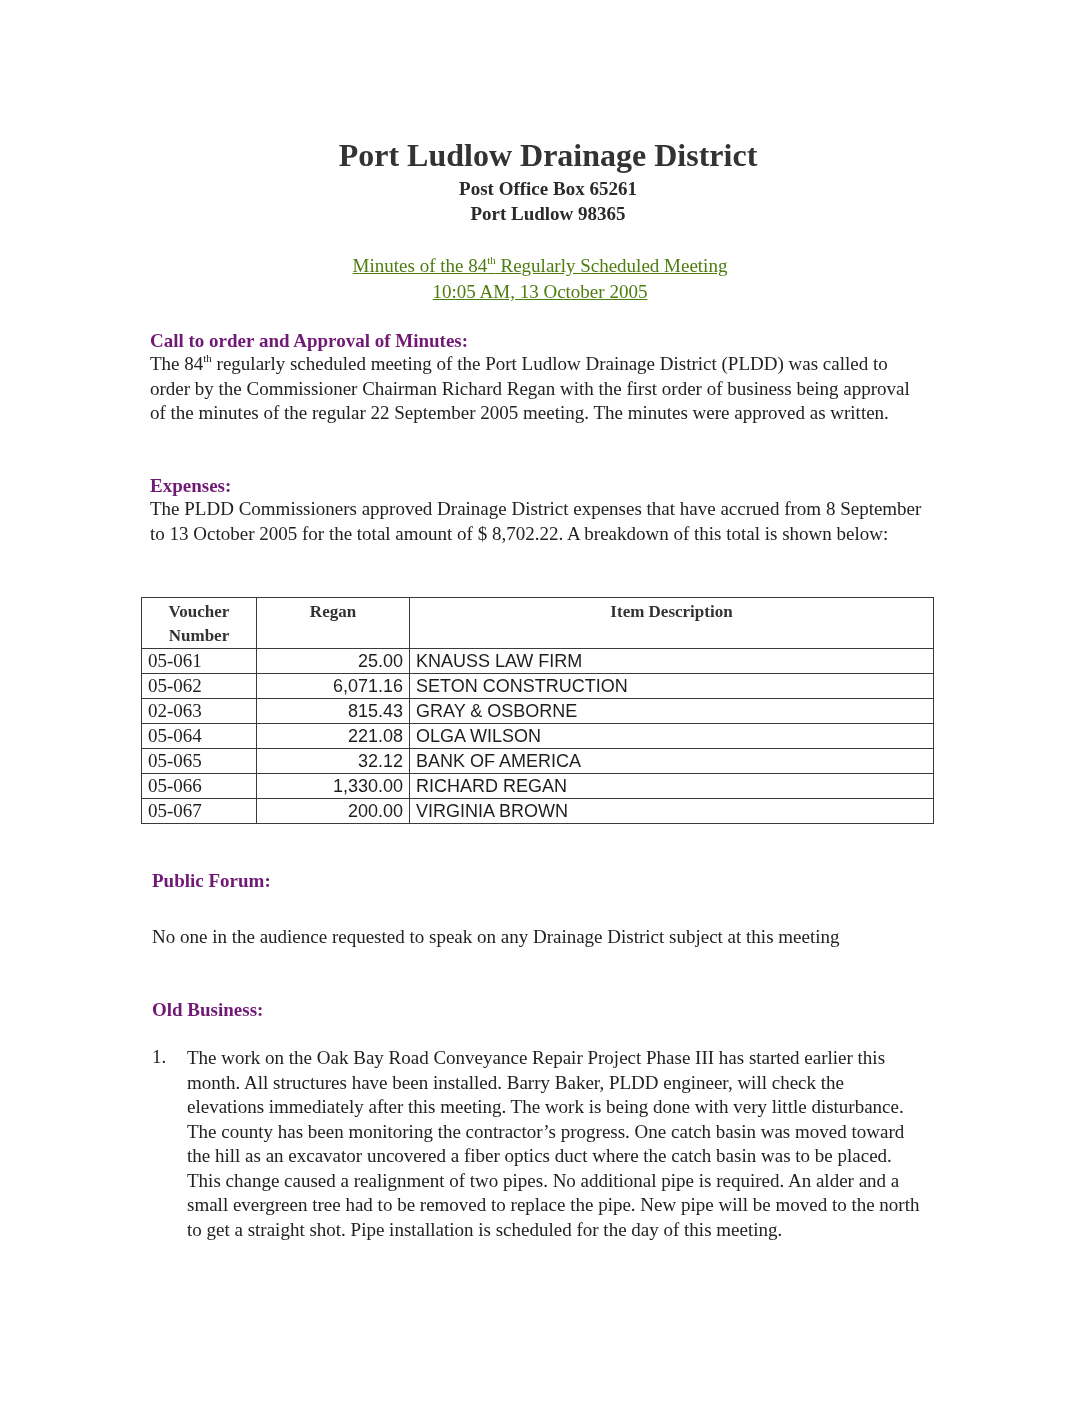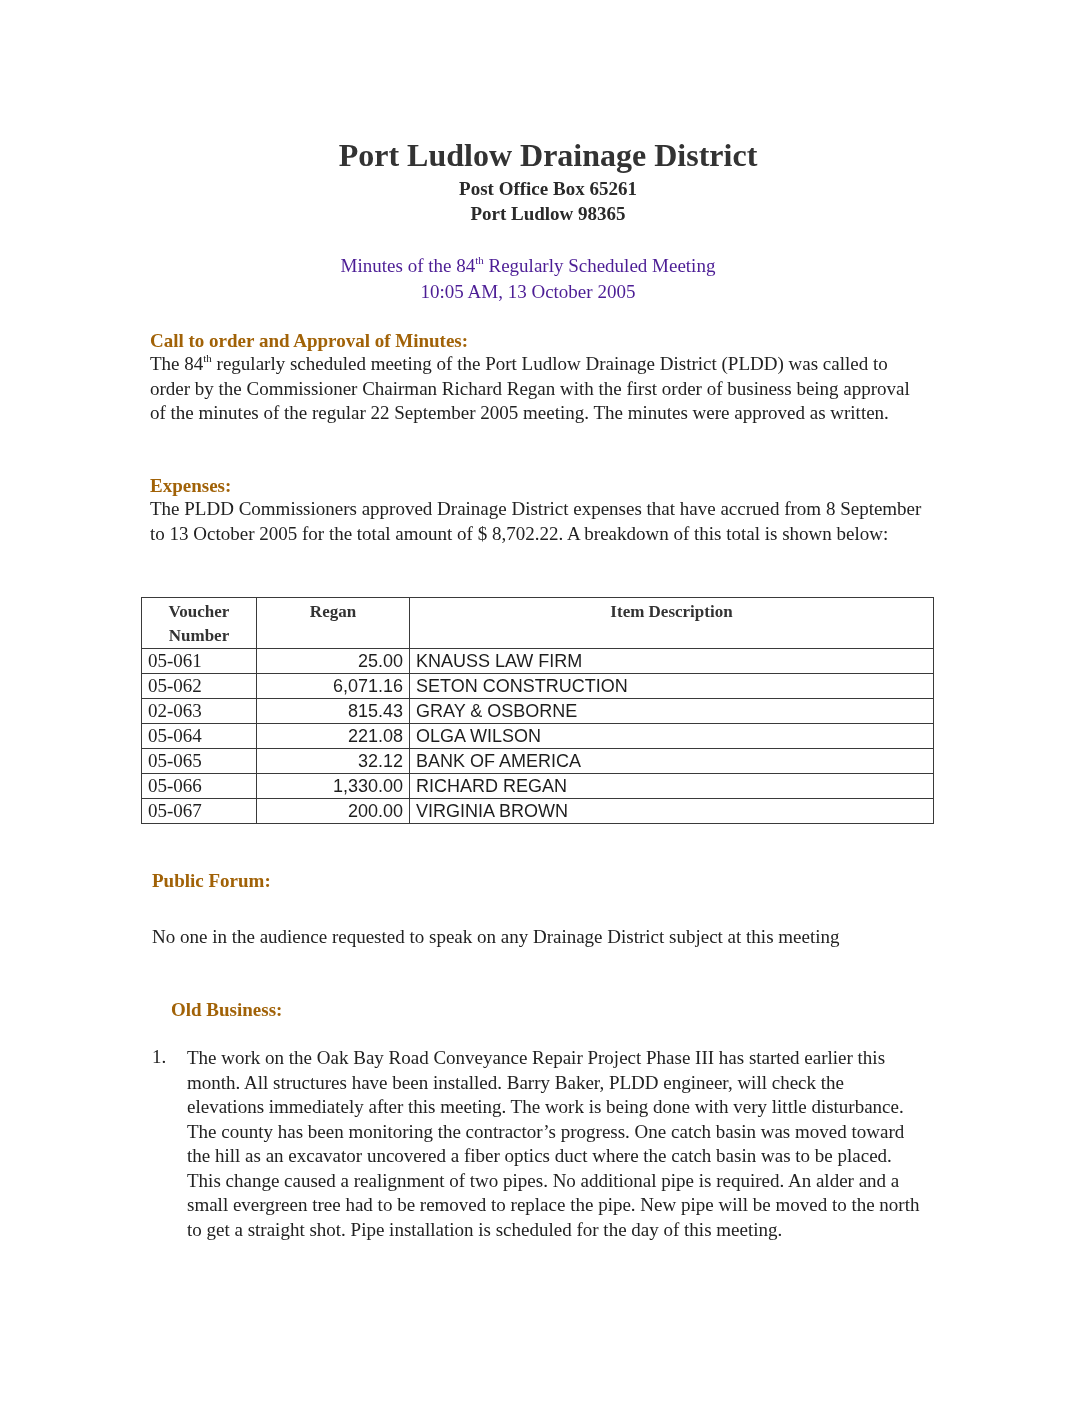--- a/index.html
+++ b/index.html
@@ -11,24 +11,24 @@
   .abs { position: absolute; }
   .title {
     left: 0; width: 1096px; top: 137px; text-align: center;
     font-size: 32px; font-weight: bold; color: #333;
   }
   .sub {
     left: 0; width: 1096px; text-align: center;
     font-size: 19px; font-weight: bold; color: #2a2a2a;
   }
   .meeting {
-    left: 0; width: 1056px; text-align: center; font-size: 19px; color: #4c1d95;
+    left: 12px; width: 1056px; text-align: center; font-size: 19px; color: #4d7c0f; text-decoration: underline;
   }
   sup { font-size: 11px; vertical-align: 8px; line-height: 0; }
-  .heading { font-size: 19px; font-weight: bold; color: #a16207; }
+  .heading { font-size: 19px; font-weight: bold; color: #701a75; }
   .para {
     font-size: 19px; line-height: 24.5px; color: #222; margin: 0;
   }
   table.exp {
     position: absolute; left: 141px; top: 597px; width: 793px;
     border-collapse: collapse;
   }
   table.exp td, table.exp th {
     border: 1.5px solid #3a3a3a; padding: 0 6px; height: 24px;
   }
@@ -109,16 +109,16 @@
       <td class="vn">05-067</td>
       <td class="amt">200.00</td>
       <td class="desc">VIRGINIA BROWN</td>
     </tr>
   </tbody>
 </table>
 
 <div class="abs heading" style="left:152px; top:870px;">Public Forum:</div>
 <p class="abs para" style="left:152px; top:925px; width:720px;">No one in the audience requested to speak on any Drainage District subject at this meeting</p>
 
-<div class="abs heading" style="left:152px; top:999px;margin-left:19px;">Old Business:</div>
+<div class="abs heading" style="left:152px; top:999px;">Old Business:</div>
 
 <div class="list-num" style="left:152px; top:1046px;">1.</div>
 <p class="abs para" style="left:187px; top:1046px; width:735px;">The work on the Oak Bay Road Conveyance Repair Project Phase III has started earlier this month.  All structures have been installed.  Barry Baker, PLDD engineer, will check the elevations immediately after this meeting.  The work is being done with very little disturbance.  The county has been monitoring the contractor’s progress.  One catch basin was moved toward the hill as an excavator uncovered a fiber optics duct where the catch basin was to be placed.  This change caused a realignment of two pipes.  No additional pipe is required.  An alder and a small evergreen tree had to be removed to replace the pipe.  New pipe will be moved to the north to get a straight shot.  Pipe installation is scheduled for the day of this meeting.</p>
 
 </body></html>

